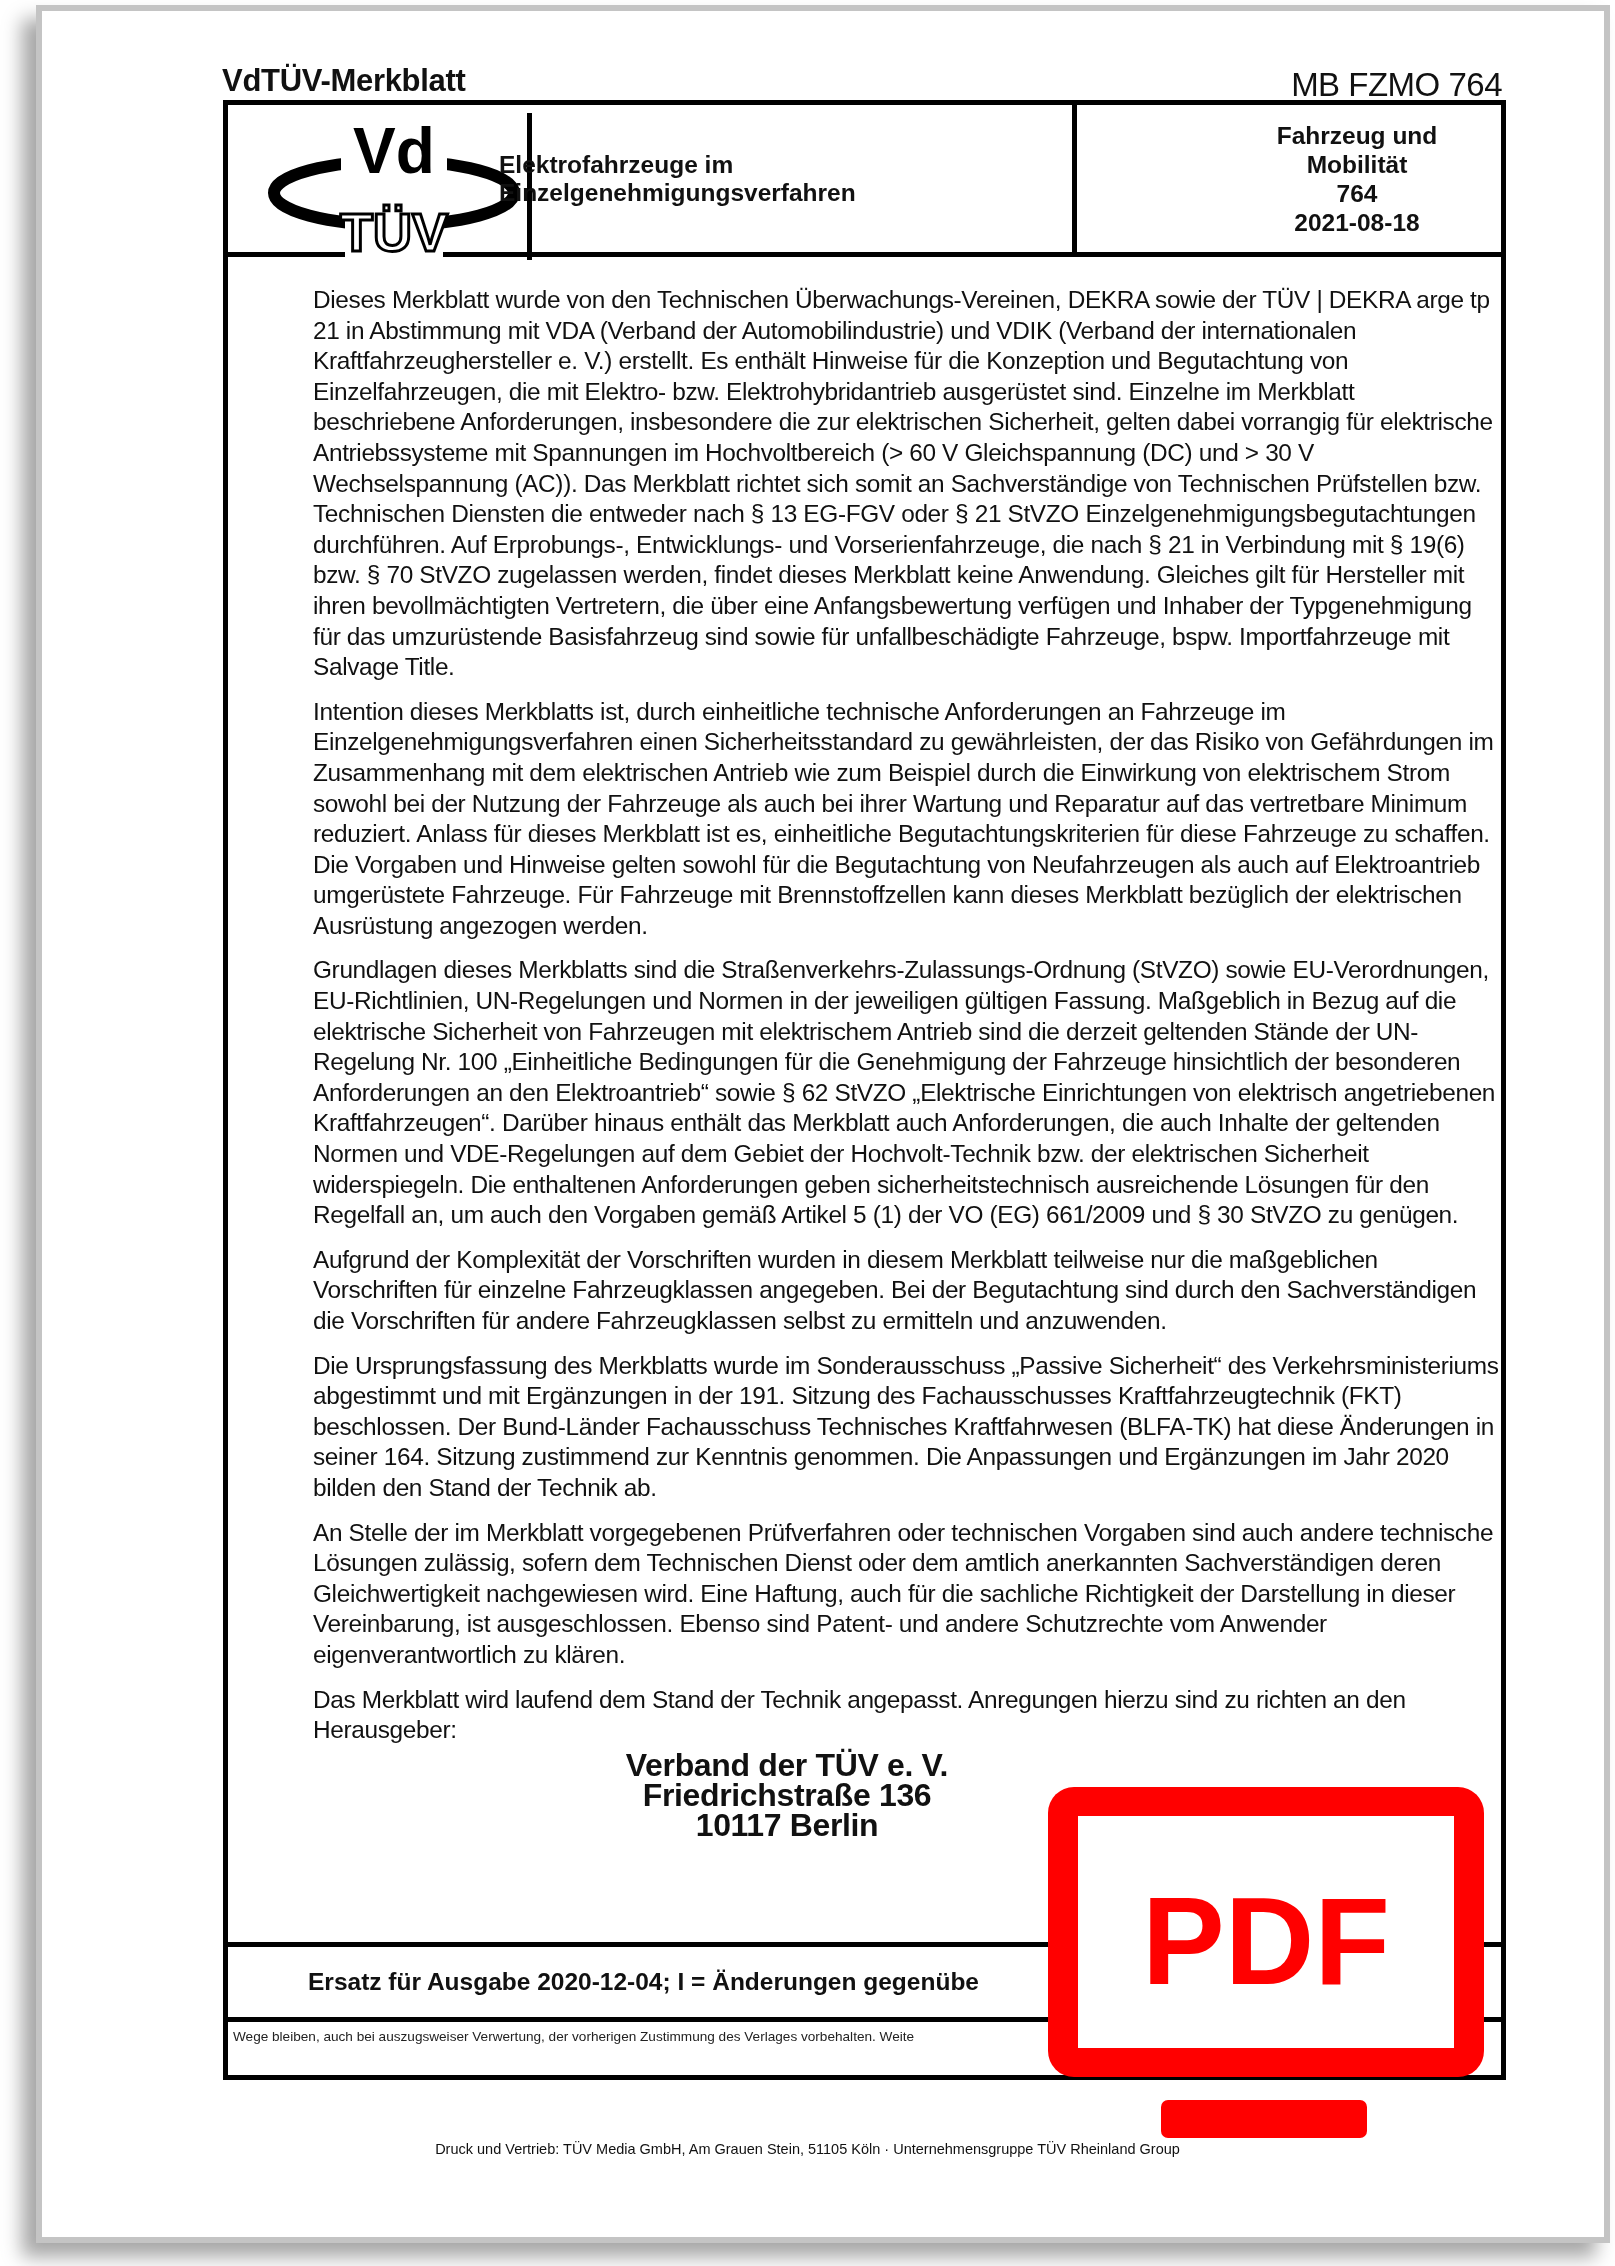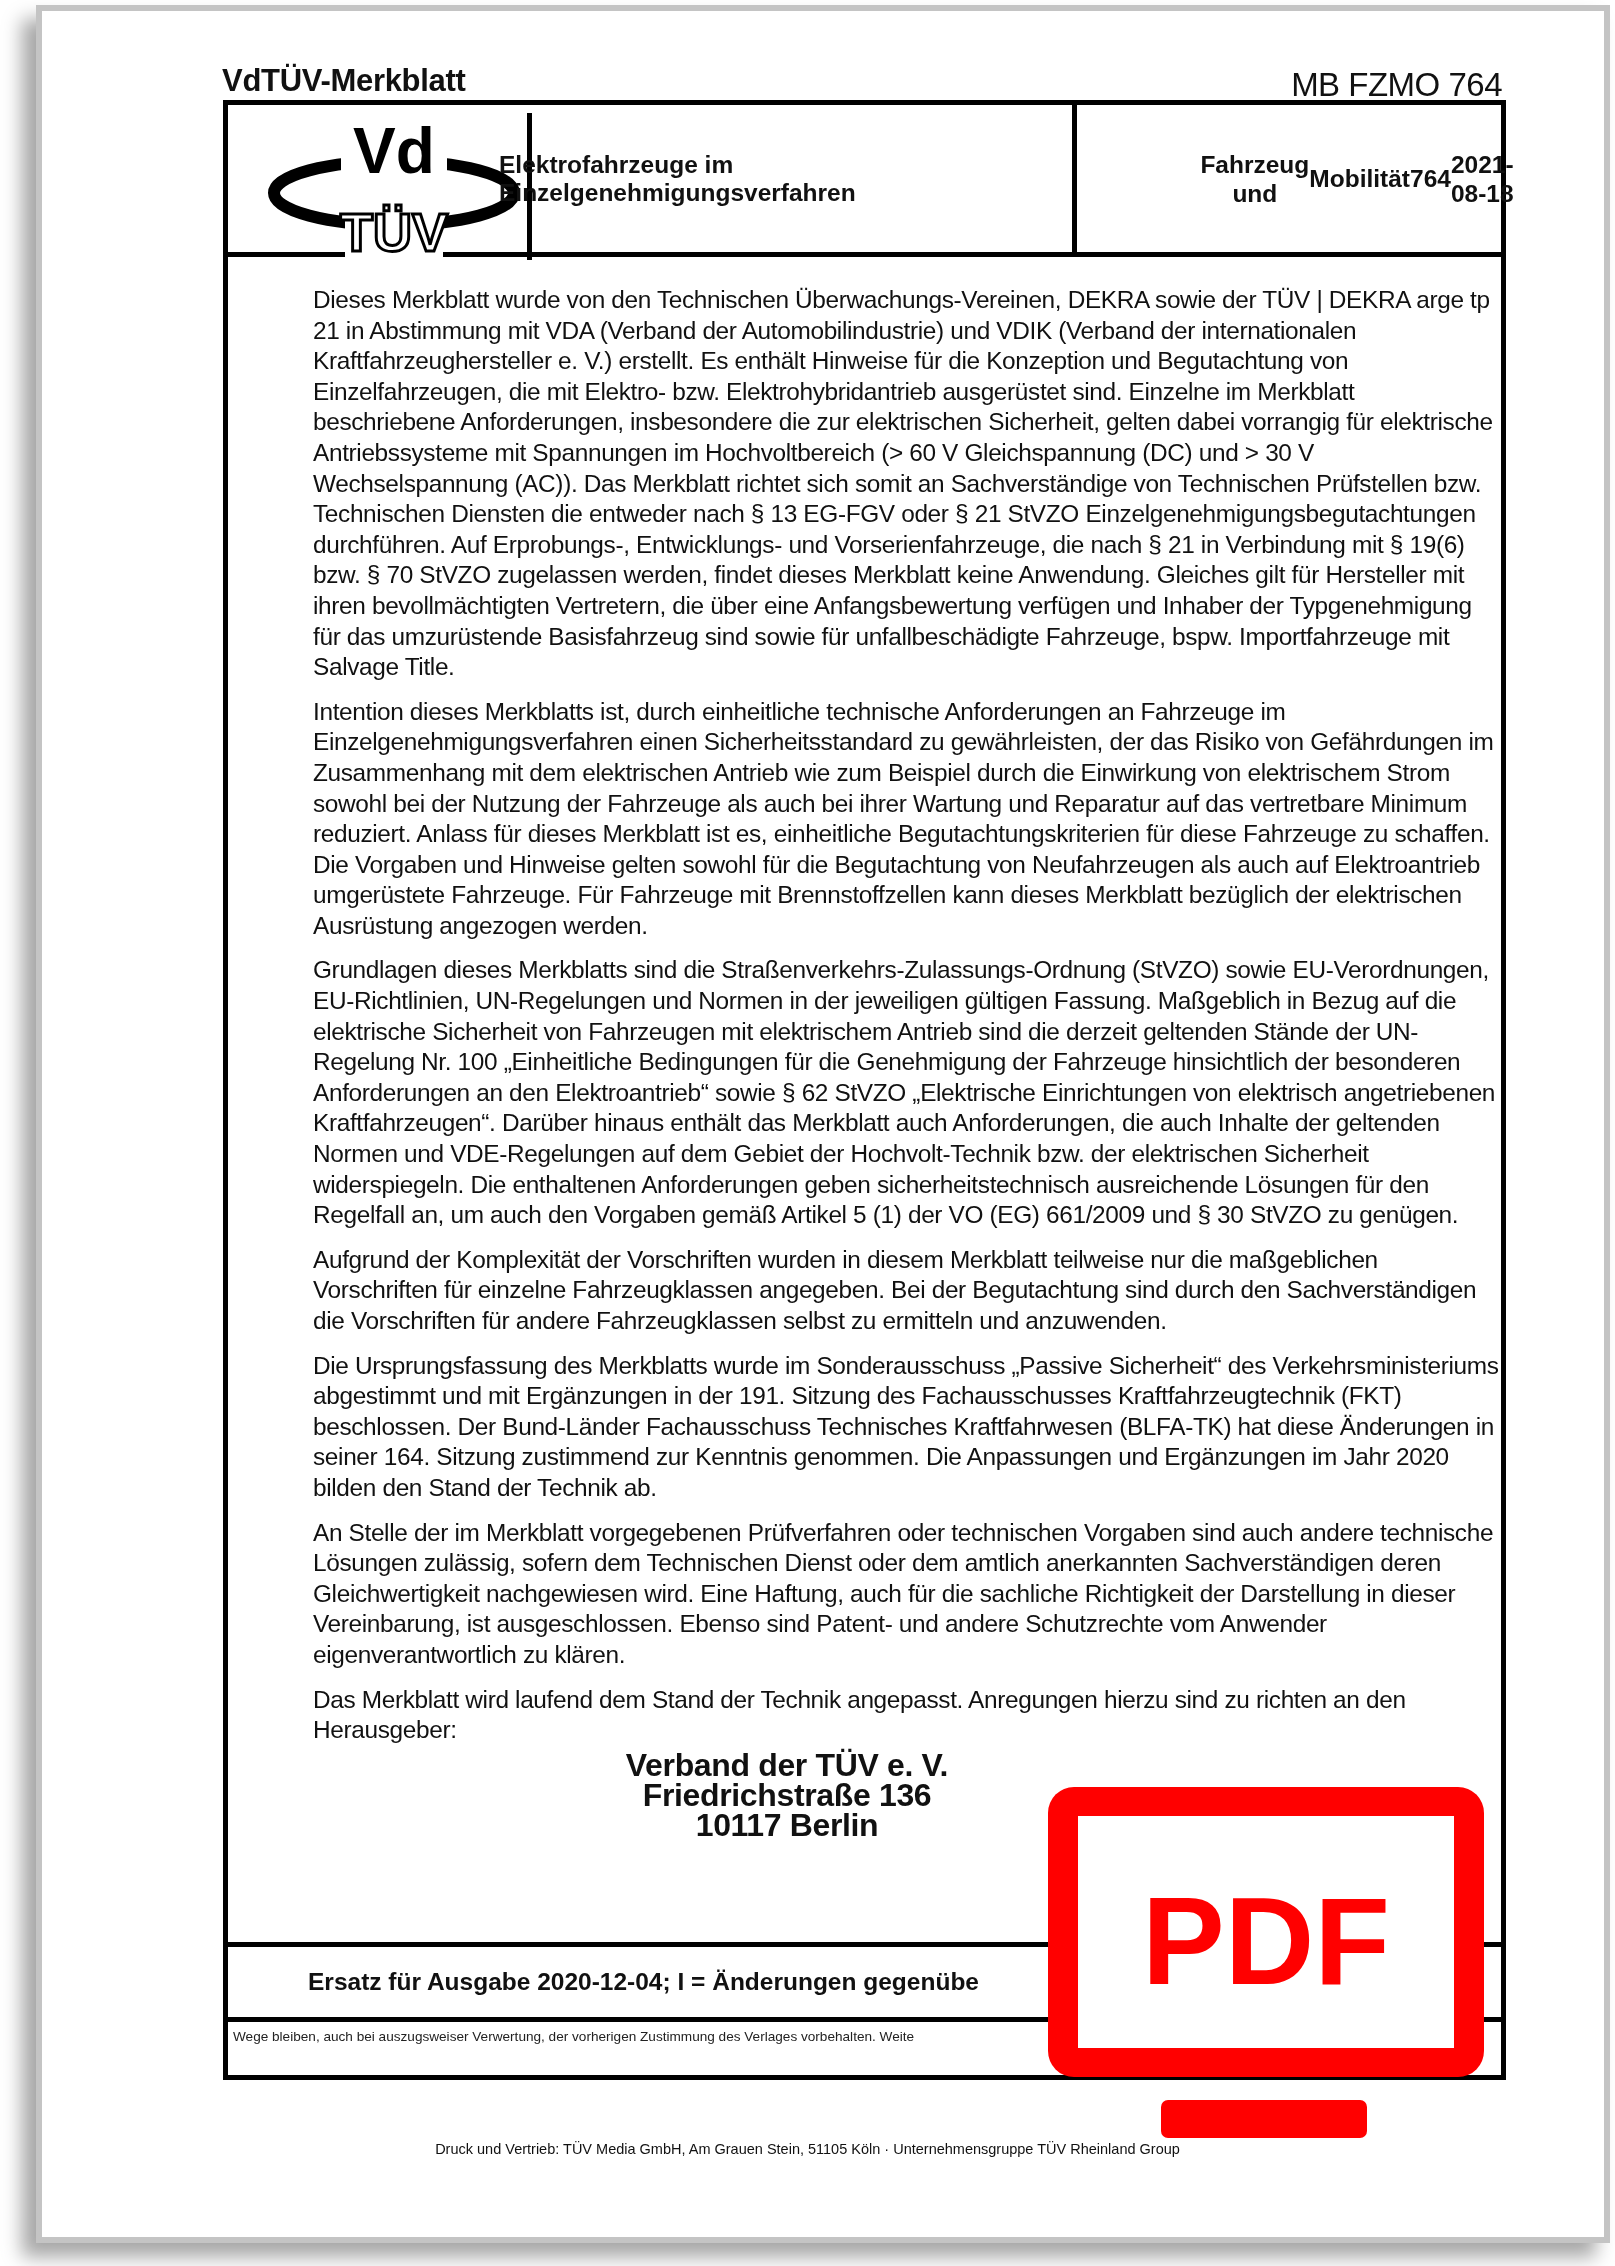--- a/index.html
+++ b/index.html
@@ -20,21 +20,21 @@
   }
   .frame {
     position: absolute; left: 223px; top: 100px; width: 1283px; height: 1980px;
     border: 5px solid #000; box-sizing: border-box;
   }
   .hdr-row { position: absolute; left: 0; top: 0; right: 0; height: 147px; border-bottom: 5px solid #000; }
   .hdr-logo { position: absolute; left: 0; top: 8px; width: 271px; height: 147px; border-right: 5px solid #000; box-sizing: border-box; margin-left: 33px; }
   .hdr-title { position: absolute; left: 271px; top: 0; width: 578px; height: 147px; border-right: 5px solid #000; box-sizing: border-box;
     display: flex; align-items: center; justify-content: center; font-weight: bold; font-size: 24.5px; }
   .hdr-meta { position: absolute; left: 985px; top: 0; right: 0; height: 147px;
-    display: flex; align-items: center; justify-content: center; font-weight: bold; font-size: 24.5px; line-height: 29px; text-align: center; }
+    display: flex; flex-direction: column; align-items: center; justify-content: center; font-weight: bold; font-size: 24.5px; line-height: 29px; text-align: center; }
   .body { position: absolute; left: 49px; top: 180px; width: 1190px; font-size: 24.4px; line-height: 30.6px; letter-spacing: -0.35px; margin-left: 36px; }
   .body p { margin: 0 0 14px 0; }
   .address { text-align: center; font-weight: bold; font-size: 32px; line-height: 30px; margin-left: 24px; width: 900px; }
   .sep1 { position: absolute; left: 0; right: 0; top: 1837px; height: 5px; background: #000; }
   .replace { position: absolute; left: 0; right: 0; top: 1842px; height: 70px; display: flex; align-items: center; padding-left: 80px;
     font-weight: bold; font-size: 24.5px; white-space: nowrap; overflow: hidden; }
   .sep2 { position: absolute; left: 0; right: 0; top: 1912px; height: 5px; background: #000; }
   .copyright { position: absolute; left: 5px; right: 0; top: 1923px; font-size: 13.6px; line-height: 17px; white-space: nowrap; overflow: hidden; color: #222; }
   .footer { position: absolute; left: 0; width: 1615px; top: 2140px; text-align: center; font-size: 14.5px; line-height: 19px; }
   .footer .pub { font-weight: bold; }

